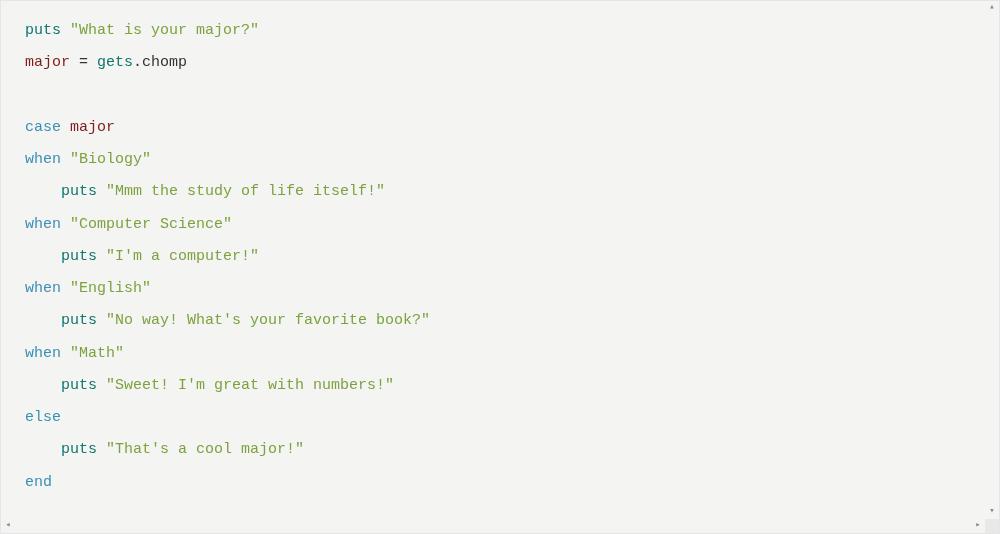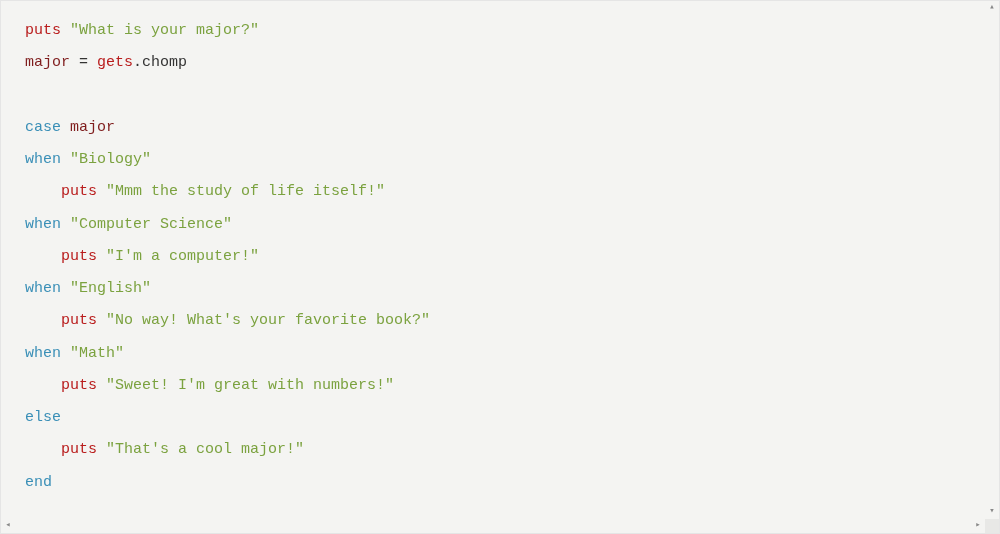--- a/index.html
+++ b/index.html
@@ -15,21 +15,21 @@
       position: relative;
       border: 1px solid #e5e5e5;
     }
     .code-area {
       width: 100%;
       height: calc(100% - 14px);
       overflow: auto;
       white-space: pre;
     }
     .tok { display: inline; }
-    .t-default { color: #b91c1c; margin-top: 8px; }
+    .t-default { color: #0f766e; margin-top: 8px; }
     .t-keyword { color: #3a8fb7; }
     .t-string { color: #7ba23f; }
     .t-ident { color: #7f1d1d; }
     .t-method { color: #333333; }
     .t-op { color: #333333; }
     .scrollbar-v {
       position: absolute;
       right: 0;
       top: 0;
       width: 14px;

